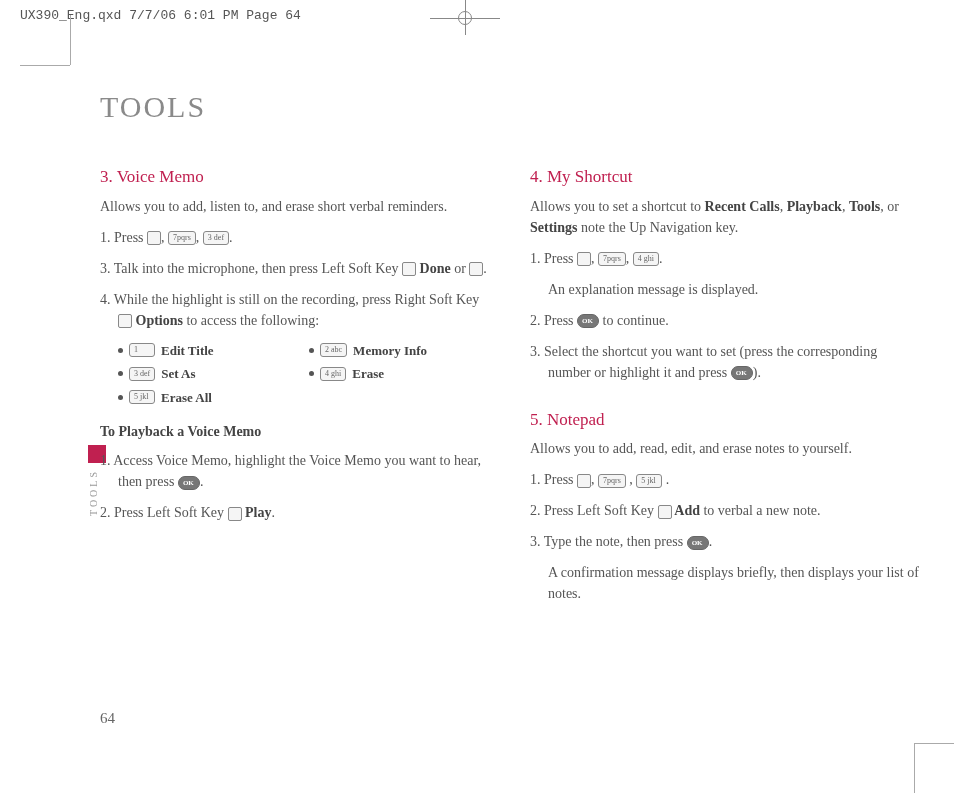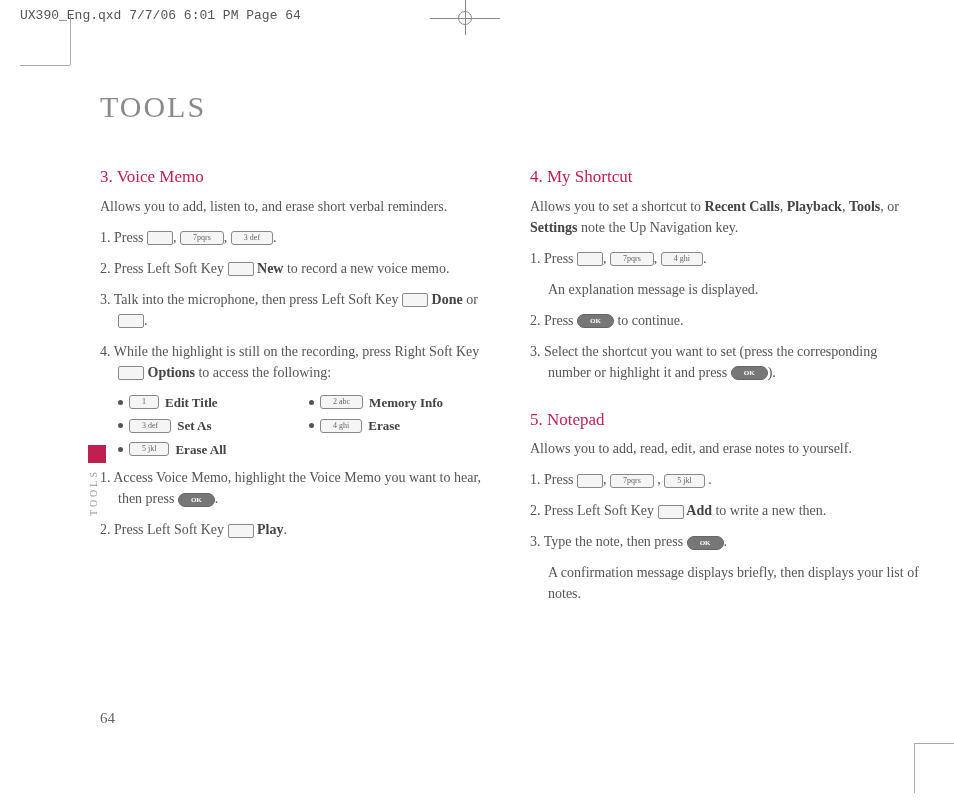--- a/index.html
+++ b/index.html
@@ -139,21 +139,21 @@
     min-width: 26px;
     height: 14px;
     border: 1px solid #888;
     border-radius: 3px;
     font-size: 8px;
     line-height: 12px;
     text-align: left;
     color: #666;
     background: #f5f5f5;
     vertical-align: middle;
-    padding: 0 12px;
+    padding: 0 4px;
     text-indent: 0;
   }
   .key.sk {
     width: 14px; min-width: 14px;
     border-radius: 2px;
   }
   .key.ok {
     border-radius: 7px;
     min-width: 22px;
     background: #777;
@@ -213,23 +213,20 @@
   <div class="cols">
 
     <div class="col">
       <div class="section-title">3. Voice Memo</div>
       <div class="intro">Allows you to add, listen to, and erase short verbal reminders.</div>
       <ol>
         <li>
           <span>1. Press </span><span class="key sk"></span>, <span class="key">7pqrs</span>, <span class="key">3 def</span>.
         </li>
         <li>
-          <span>2. Press Left Soft Key </span><span class="key sk"></span><span class="b"> New</span><span> to record a new voice memo.</span>
-        </li>
-        <li>
           <span>3. Talk into the microphone, then press Left Soft Key </span><span class="key sk"></span><span class="b"> Done</span><span> or </span><span class="key sk"></span>.
         </li>
         <li>
           <span>4. While the highlight is still on the recording, press Right Soft Key </span><span class="key sk"></span><span class="b"> Options</span><span> to access the following:</span>
         </li>
       </ol>
 
       <div class="bullets">
         <div class="item">
             <span class="dot"></span>
@@ -251,20 +248,21 @@
             <span class="key">4 ghi</span>
             <span class="b">Erase</span>
           </div>
         <div class="item">
             <span class="dot"></span>
             <span class="key">5 jkl</span>
             <span class="b">Erase All</span>
           </div>
       </div>
 
+      <div class="sub-title">To Playback a Voice Memo</div>
       <ol>
         <li>
           <span>1. Access Voice Memo, highlight the Voice Memo you want to hear, then press </span><span class="key ok">OK</span>.
         </li>
         <li>
           <span>2. Press Left Soft Key </span><span class="key sk"></span><span class="b"> Play</span>.
         </li>
       </ol>
     </div>
 
@@ -288,21 +286,21 @@
         </li>
       </ol>
 
       <div class="section-title sec-gap">5. Notepad</div>
       <div class="intro">Allows you to add, read, edit, and erase notes to yourself.</div>
       <ol>
         <li>
           <span>1. Press </span><span class="key sk"></span>, <span class="key">7pqrs</span> , <span class="key">5 jkl</span> .
         </li>
         <li>
-          <span>2. Press Left Soft Key </span><span class="key sk"></span><span class="b"> Add</span><span> to write a new then.</span>
+          <span>2. Press Left Soft Key </span><span class="key sk"></span><span class="b"> Add</span><span> to verbal a new note.</span>
         </li>
         <li>
           <span>3. Type the note, then press </span><span class="key ok">OK</span>.
         </li>
       </ol>
       <div class="sub">A confirmation message displays briefly, then displays your list of notes.</div>
     </div>
   </div>
 </div>
 

